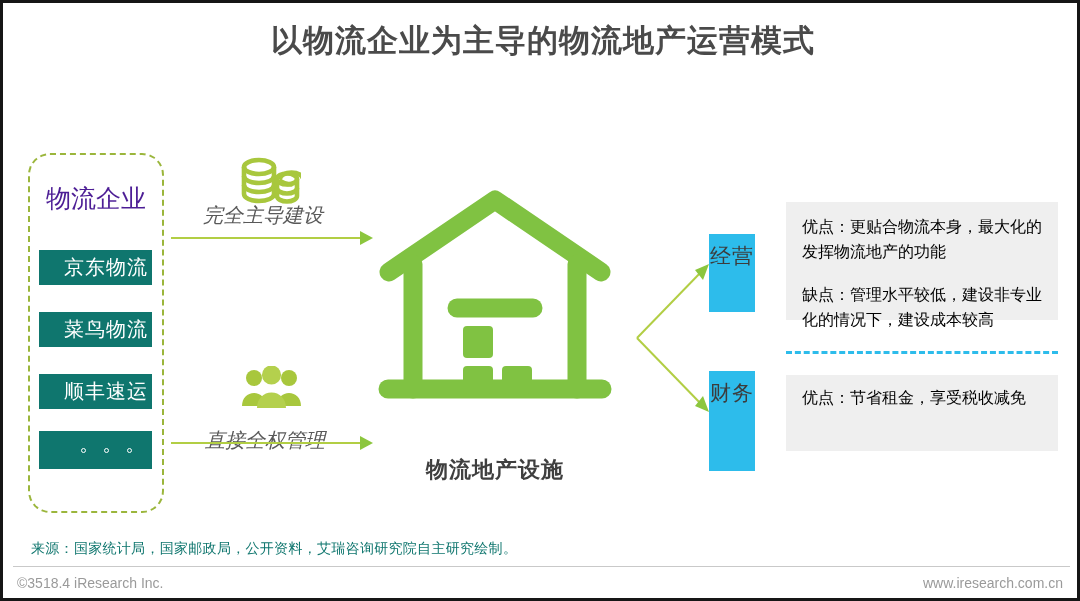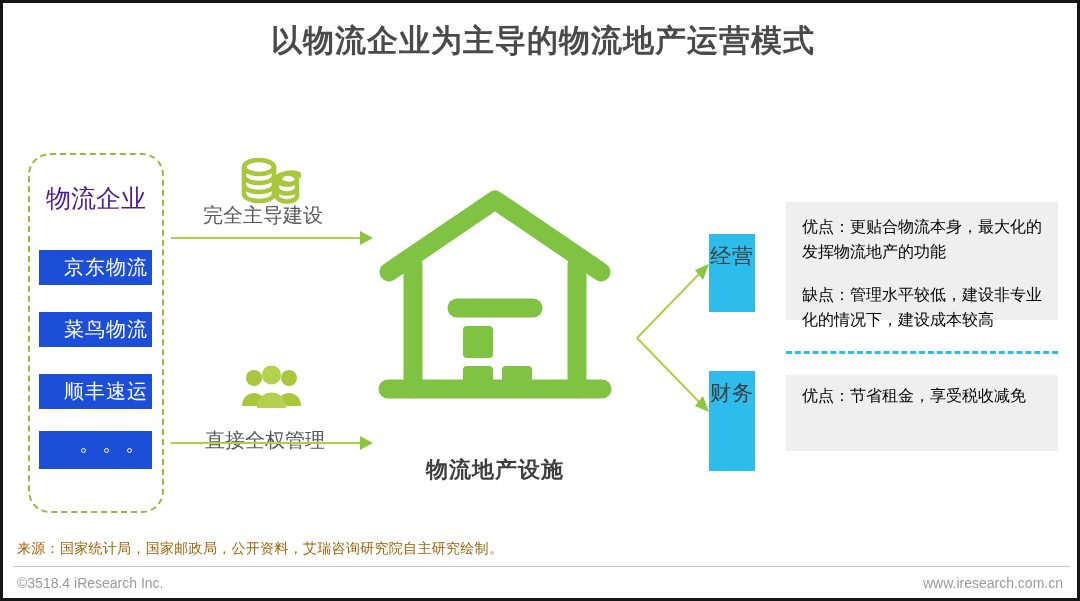--- a/index.html
+++ b/index.html
@@ -56,21 +56,21 @@
     text-align: center;
     font-size: 25px;
     color: #4c1d95;
     line-height: 34px;
   }
   .ent-chip {
     position: absolute;
     left: 36px;
     width: 113px;
     height: 35px;
-    background: #1d4ed8;
+    background: #0f766e;
     color: #ffffff;
     font-size: 20px;
     line-height: 35px;
     text-align: center;
     letter-spacing: 1px;
     box-sizing: border-box;
     padding-left: 21px;
   }
   .ent-chip.c0 { top: 247px; }
   .ent-chip.c1 { top: 309px; }
@@ -102,20 +102,21 @@
     border-top: 7px solid transparent;
     border-bottom: 7px solid transparent;
     border-left: 13px solid #8cc63e;
   }
   .flow-label {
     position: absolute;
     font-size: 20px;
     color: #595959;
     white-space: nowrap;
     line-height: 26px;
+    font-style: italic;
   }
 
   
   .icon-coins { position: absolute; }
   .icon-people { position: absolute; }
 
   
   .house-wrap { position: absolute; left: 368px; top: 183px; }
   .house-caption {
     position: absolute;
@@ -151,41 +152,41 @@
   .note-box {
     position: absolute;
     background: #efefef;
     color: #000000;
     font-size: 16px;
     line-height: 25px;
     box-sizing: border-box;
     padding: 12px 16px 20px 16px;
   }
   .note-box.n0 { left: 783px; top: 199px; width: 272px; height: 118px; }
-  .note-box.n1 { left: 783px; top: 372px; width: 272px; height: 76px; padding-top: 10px; font-family: Liberation Mono, monospace; }
+  .note-box.n1 { left: 783px; top: 372px; width: 272px; height: 76px; padding-top: 10px; }
   .note-p { margin: 0; }
   .note-p + .note-p { margin-top: 18px; }
   .note-box.n1 .note-p + .note-p { margin-top: 12px; }
 
   .divider-dashed {
     position: absolute;
     left: 783px;
     top: 348px;
     width: 272px;
     height: 0;
     border-top: 3px dashed #2dbceb;
   }
 
   
   .source {
     position: absolute;
-    left: 14px;
+    left: 28px;
     top: 537px;
     font-size: 14px;
-    color: #a16207;
+    color: #0f766e;
     letter-spacing: 0.3px;
   }
   .footer-rule {
     position: absolute;
     left: 10px;
     top: 563px;
     width: 1057px;
     height: 1px;
     background: #c9c9c9;
   }

